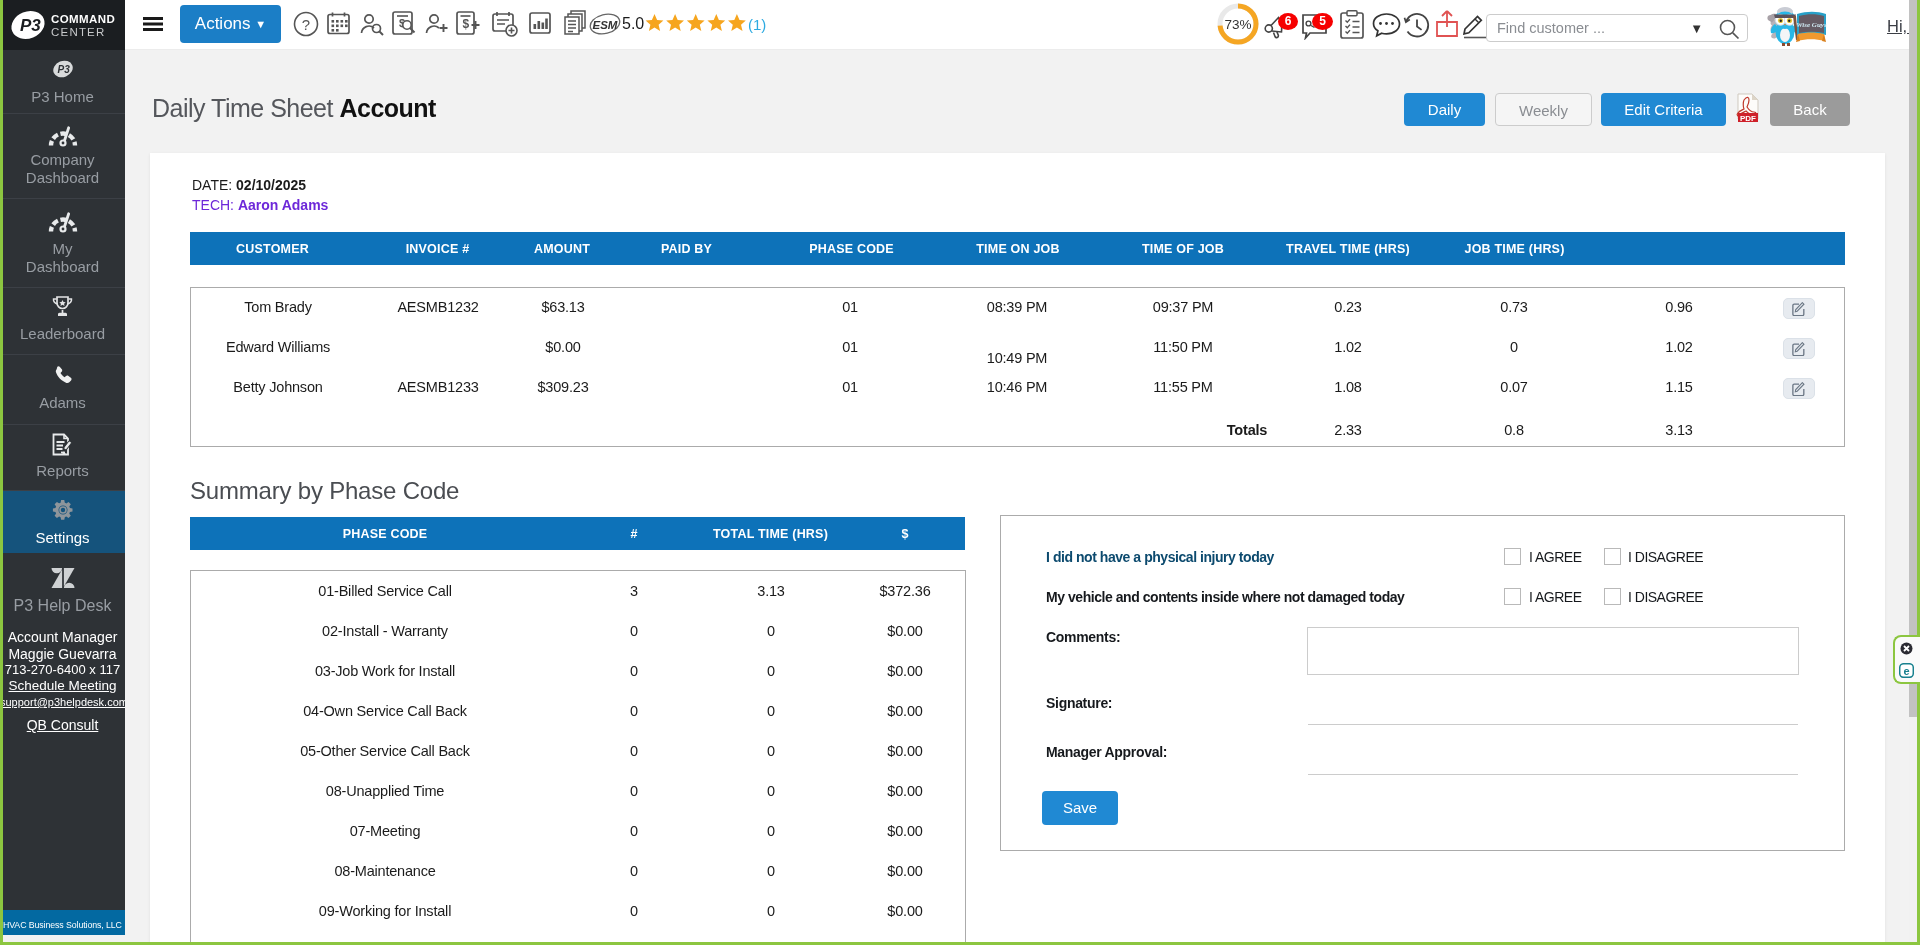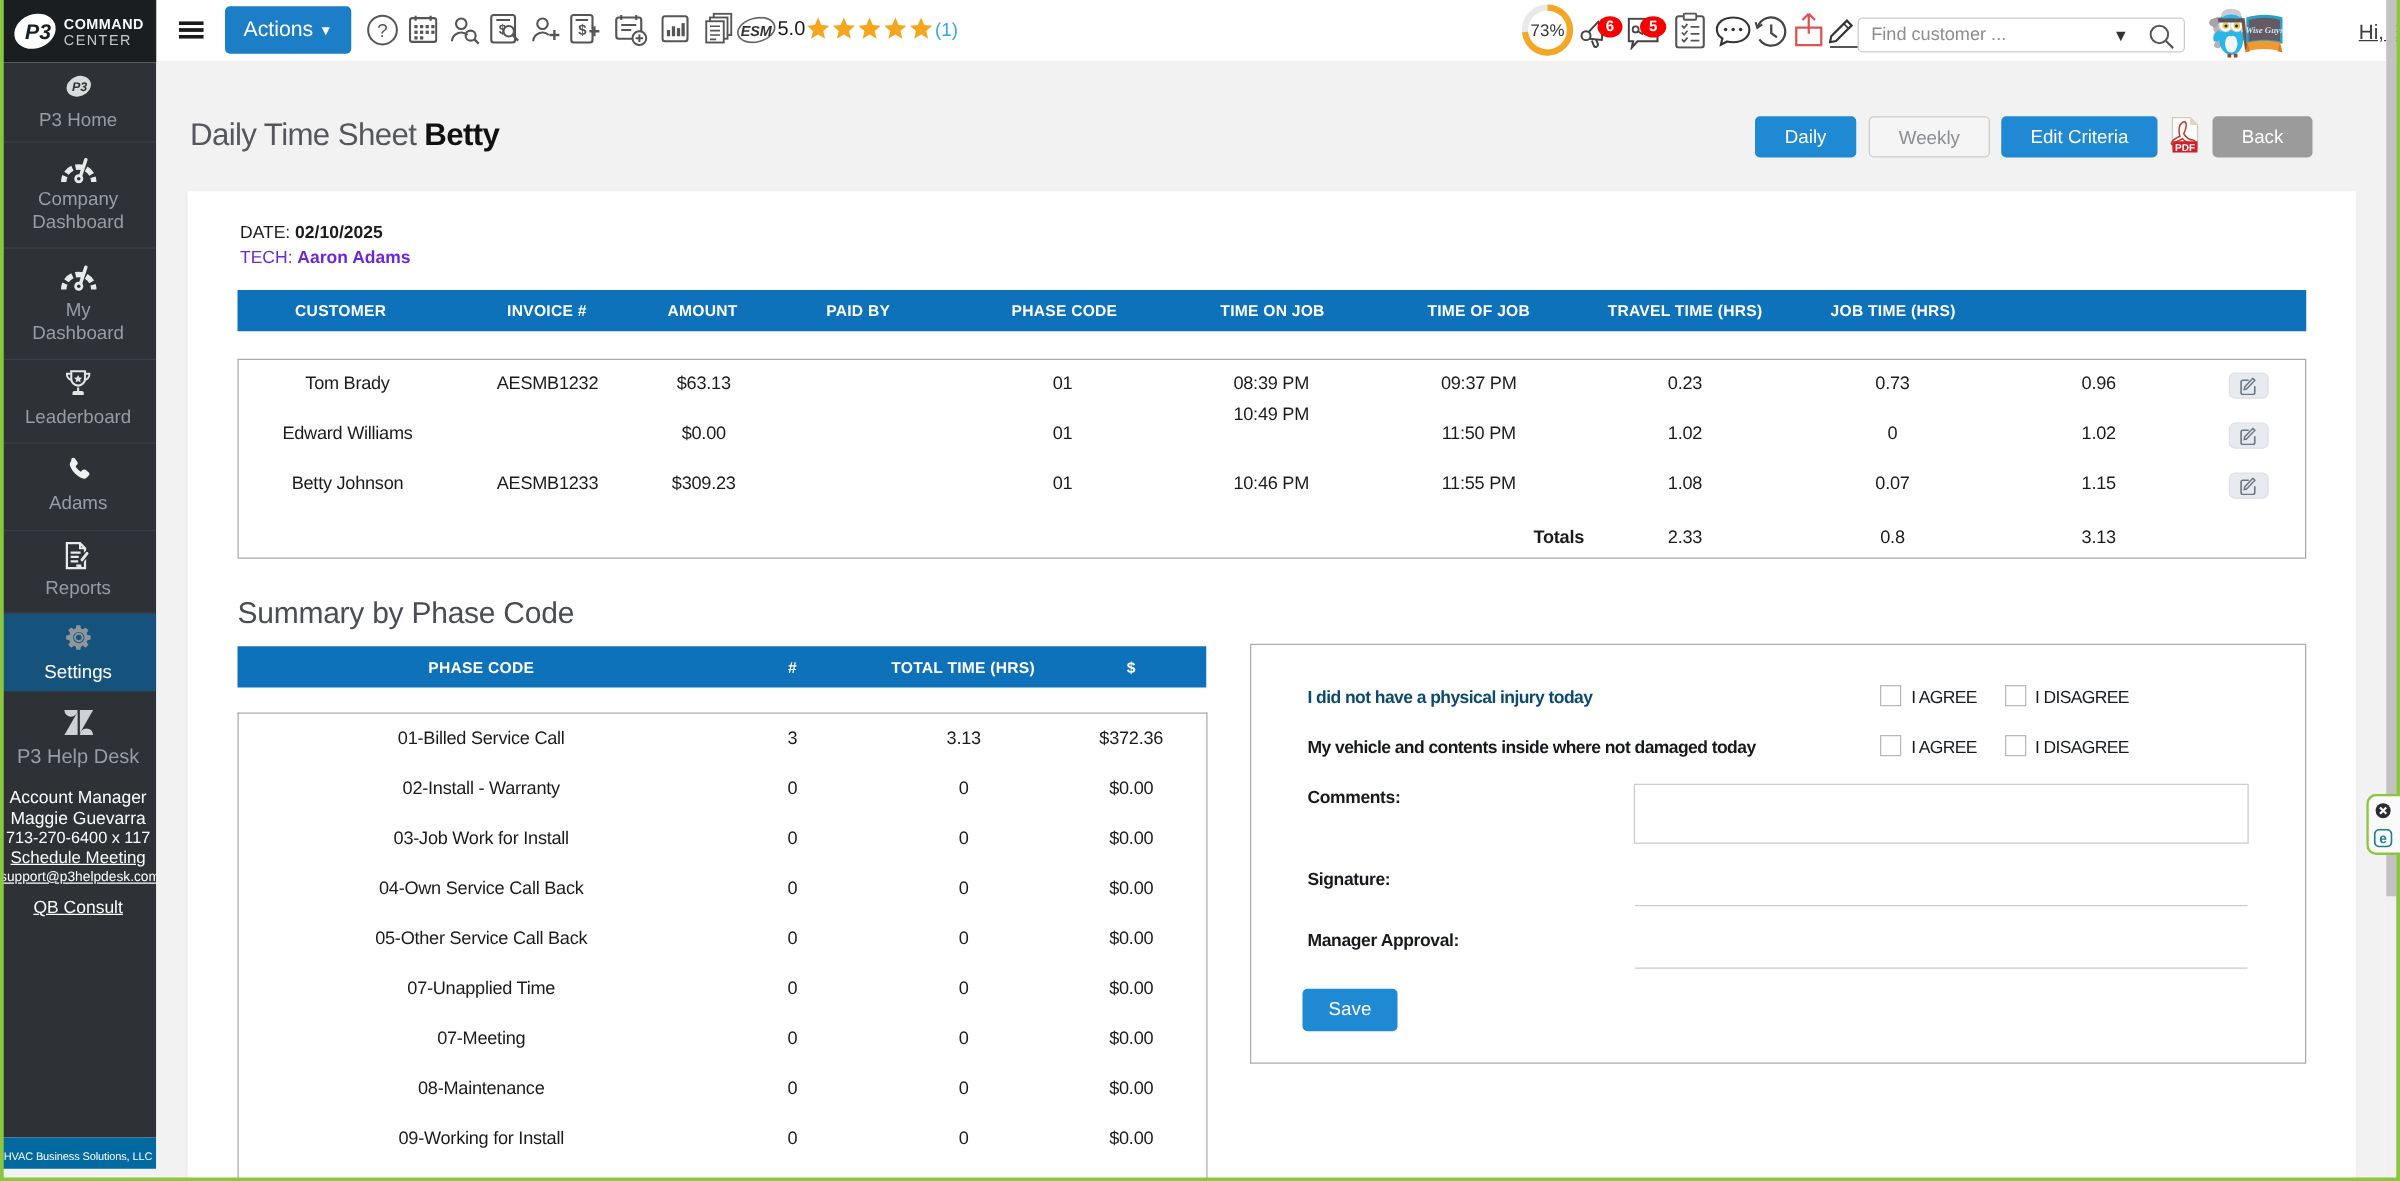--- a/index.html
+++ b/index.html
@@ -299,21 +299,21 @@
     <div class="navlab" style="top:628px; color:#fff; font-size:13.5px;"><span style="text-decoration:underline;">Schedule Meeting</span></div>
     <div class="navlab" style="top:646px; color:#fff; font-size:11px;"><span style="text-decoration:underline;">support@p3helpdesk.com</span></div>
     <div class="navlab" style="top:667px; color:#fff; font-size:14px;"><span style="text-decoration:underline;">QB Consult</span></div>
   </div>
   <div class="abs" id="sidefoot">
       <div style="padding:10px 0 0 3px; font-size:8.8px; white-space:nowrap; letter-spacing:-0.1px;">HVAC Business Solutions, LLC</div>
     </div>
 
   <div class="abs" id="content" style="left:125px; top:50px; width:1795px; height:895px; background:#f2f2f2;"></div>
 
-  <div class="abs" style="left:152px; top:94px; font-size:25px; letter-spacing:-0.5px; color:#55575c; white-space:nowrap;">Daily Time Sheet <span style="color:#111; font-weight:bold;">Betty</span></div>
+  <div class="abs" style="left:152px; top:94px; font-size:25px; letter-spacing:-0.5px; color:#55575c; white-space:nowrap;">Daily Time Sheet <span style="color:#111; font-weight:bold;">Account</span></div>
   <div class="btn" style="left:1404px; top:93px; width:81px; height:33px; line-height:33px; background:#2089d3;">Daily</div>
   <div class="btn" style="left:1495px; top:93px; width:97px; height:33px; line-height:33px; background:#f5f5f5; border:1px solid #ccc; color:#8a8d92;">Weekly</div>
   <div class="btn" style="left:1601px; top:93px; width:125px; height:33px; line-height:33px; background:#2089d3;">Edit Criteria</div>
   <svg class="abs" style="left:1735px; top:93px;" width="26" height="33" viewBox="0 0 26 33">
       <path d="M3 1 h14 l6 6 v19 h-20 Z" fill="#fdfcfa" stroke="#cfc9bf" stroke-width="1"></path>
       <path d="M17 1 l6 6 h-6 Z" fill="#ddd5c8"></path>
       <path d="M9 7 c3-4 5-3 5 0 c0 2-1 5-2 7 c2 3 5 5 7 5 c3 0 2 3-1 3 c-2 0-5-2-7-4 c-2 1-5 2-6 4 c-2 2-4 0-2-2 c1-2 4-3 6-4 c-1-2-1-7 0-9 Z" fill="none" stroke="#c0392b" stroke-width="1.2"></path>
       <rect x="3" y="20" width="20" height="9" fill="#ce2029"></rect>
       <text x="13" y="27.5" text-anchor="middle" font-size="8" font-weight="bold" fill="#fff">PDF</text>
     </svg>
@@ -343,21 +343,21 @@
   <div class="cell" style="left:563px; top:307px;">$63.13</div>
   <div class="cell" style="left:850px; top:307px;">01</div>
   <div class="cell" style="left:1017px; top:307px;">08:39 PM</div>
   <div class="cell" style="left:1183px; top:307px;">09:37 PM</div>
   <div class="cell" style="left:1348px; top:307px;">0.23</div>
   <div class="cell" style="left:1514px; top:307px;">0.73</div>
   <div class="cell" style="left:1679px; top:307px;">0.96</div>
   <div class="cell" style="left:278px; top:347px;">Edward Williams</div>
   <div class="cell" style="left:563px; top:347px;">$0.00</div>
   <div class="cell" style="left:850px; top:347px;">01</div>
-  <div class="cell" style="left:1017px; top:332px;">10:49 PM</div>
+  <div class="cell" style="left:1017px; top:358px;">10:49 PM</div>
   <div class="cell" style="left:1183px; top:347px;">11:50 PM</div>
   <div class="cell" style="left:1348px; top:347px;">1.02</div>
   <div class="cell" style="left:1514px; top:347px;">0</div>
   <div class="cell" style="left:1679px; top:347px;">1.02</div>
   <div class="cell" style="left:278px; top:387px;">Betty Johnson</div>
   <div class="cell" style="left:438px; top:387px;">AESMB1233</div>
   <div class="cell" style="left:563px; top:387px;">$309.23</div>
   <div class="cell" style="left:850px; top:387px;">01</div>
   <div class="cell" style="left:1017px; top:387px;">10:46 PM</div>
   <div class="cell" style="left:1183px; top:387px;">11:55 PM</div>
@@ -403,21 +403,21 @@
     <div class="cell" style="left:771px; top:671px;">0</div>
     <div class="cell" style="left:905px; top:671px;">$0.00</div>
   <div class="cell" style="left:385px; top:711px;">04-Own Service Call Back</div>
     <div class="cell" style="left:634px; top:711px;">0</div>
     <div class="cell" style="left:771px; top:711px;">0</div>
     <div class="cell" style="left:905px; top:711px;">$0.00</div>
   <div class="cell" style="left:385px; top:751px;">05-Other Service Call Back</div>
     <div class="cell" style="left:634px; top:751px;">0</div>
     <div class="cell" style="left:771px; top:751px;">0</div>
     <div class="cell" style="left:905px; top:751px;">$0.00</div>
-  <div class="cell" style="left:385px; top:791px;">07-Unapplied Time</div>
+  <div class="cell" style="left:385px; top:791px;">08-Unapplied Time</div>
     <div class="cell" style="left:634px; top:791px;">0</div>
     <div class="cell" style="left:771px; top:791px;">0</div>
     <div class="cell" style="left:905px; top:791px;">$0.00</div>
   <div class="cell" style="left:385px; top:831px;">07-Meeting</div>
     <div class="cell" style="left:634px; top:831px;">0</div>
     <div class="cell" style="left:771px; top:831px;">0</div>
     <div class="cell" style="left:905px; top:831px;">$0.00</div>
   <div class="cell" style="left:385px; top:871px;">08-Maintenance</div>
     <div class="cell" style="left:634px; top:871px;">0</div>
     <div class="cell" style="left:771px; top:871px;">0</div>

